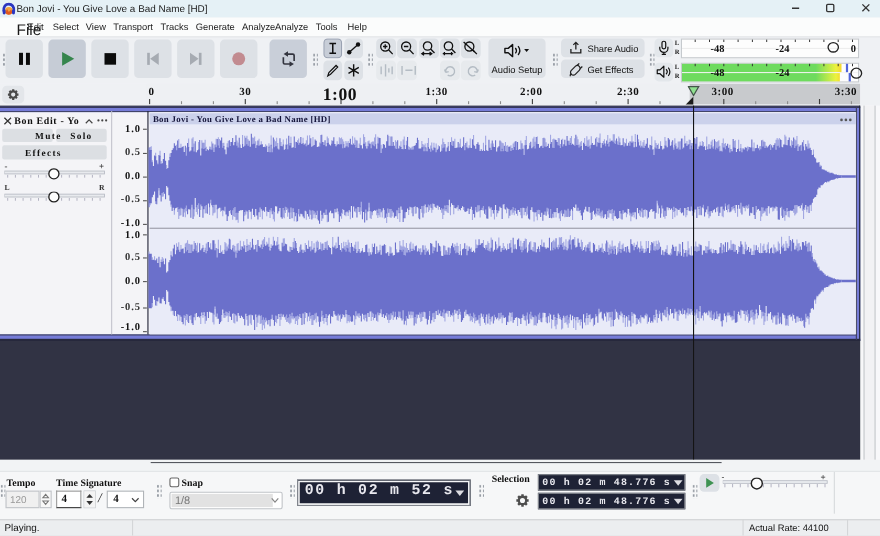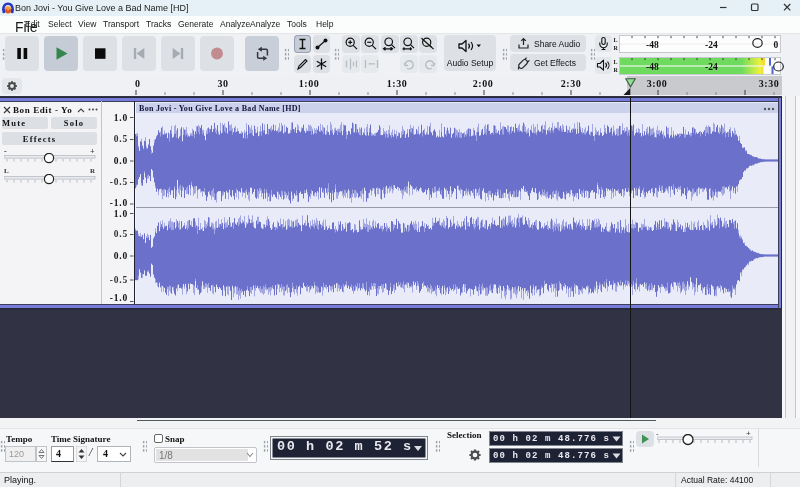--- a/index.html
+++ b/index.html
@@ -248,21 +248,21 @@
       <rect x="495.5" y="16" width="1" height="3" fill="#8a8a8a"></rect>
       <rect x="524.5" y="14" width="1" height="5" fill="#3c3c3c"></rect>
       <rect x="553.5" y="16" width="1" height="3" fill="#8a8a8a"></rect>
       <rect x="582.5" y="16" width="1" height="3" fill="#8a8a8a"></rect>
       <rect x="611.5" y="14" width="1" height="5" fill="#3c3c3c"></rect>
       <rect x="640.5" y="16" width="1" height="3" fill="#8a8a8a"></rect>
       <rect x="669.5" y="16" width="1" height="3" fill="#8a8a8a"></rect>
     </svg>
     <div class="mt" style="left:2px;top:2px;font-size:10px;letter-spacing:0.5px;color:#111">0</div>
     <div class="mt" style="left:90px;top:2px;font-size:10px;letter-spacing:0.5px;color:#111;transform:translateX(-50%)">30</div>
-    <div class="mt" style="left:176px;top:2px;font-size:10px;letter-spacing:0.5px;color:#111;transform:translateX(-50%)">1:00</div>
+    <div class="mt" style="left:176px;top:2px;font-size:16px;letter-spacing:0.5px;color:#111;transform:translateX(-50%)">1:00</div>
     <div class="mt" style="left:264px;top:2px;font-size:10px;letter-spacing:0.5px;color:#111;transform:translateX(-50%)">1:30</div>
     <div class="mt" style="left:350px;top:2px;font-size:10px;letter-spacing:0.5px;color:#111;transform:translateX(-50%)">2:00</div>
     <div class="mt" style="left:438px;top:2px;font-size:10px;letter-spacing:0.5px;color:#111;transform:translateX(-50%)">2:30</div>
     <div class="mt" style="left:524px;top:2px;font-size:10px;letter-spacing:0.5px;color:#111;transform:translateX(-50%)">3:00</div>
     <div class="mt" style="left:636px;top:2px;font-size:10px;letter-spacing:0.5px;color:#111;transform:translateX(-50%)">3:30</div>
     <svg class="abs" style="left:492px;top:1.5px" width="12" height="10">
       <path d="M0.8 0.8 H10.2 L5.5 8.8 Z" fill="#8fe08f" stroke="#44554a" stroke-width="1.1"></path>
     </svg>
     <svg class="abs" style="left:490px;top:11.5px" width="8" height="8">
       <path d="M7.3 0 L7.3 7.5 L0 7.5 Z" fill="#1c1c1c"></path>
@@ -286,21 +286,21 @@
 <svg class="abs" style="left:77px;top:107.5px" width="8" height="5">
     <path d="M1 4 L4 1 L7 4" fill="none" stroke="#444" stroke-width="1.1"></path>
   </svg>
 <svg class="abs" style="left:88px;top:108px" width="10" height="3">
     <circle cx="1.5" cy="1.5" r="1" fill="#444"></circle>
     <circle cx="5" cy="1.5" r="1" fill="#444"></circle>
     <circle cx="8.5" cy="1.5" r="1" fill="#444"></circle>
   </svg>
 <div class="abs" style="left:2px;top:117px;width:46px;height:12px;background:#dcdfe3;border-radius:2px"></div>
 <div class="abs" style="left:51px;top:117px;width:46px;height:12px;background:#dcdfe3;border-radius:2px"></div>
-<div class="mt" style="left:2px;top:118px;width:54px;text-align:left;font-size:8.5px;letter-spacing:1.2px;color:#111">Mute</div>
+<div class="mt" style="left:2px;top:118px;width:54px;text-align:right;font-size:8.5px;letter-spacing:1.2px;color:#111">Mute</div>
 <div class="mt" style="left:51px;top:118px;width:46px;text-align:center;font-size:8.5px;letter-spacing:1.2px;color:#111">Solo</div>
 <div class="abs" style="left:2px;top:132px;width:95px;height:13px;background:#dcdfe3;border-radius:2px"></div>
 <div class="mt" style="left:2px;top:133.5px;width:75px;text-align:center;font-size:8.5px;letter-spacing:1.2px;color:#111">Effects</div>
 <div class="mt" style="left:4px;top:147px;font-size:8px;color:#333">-</div>
 <div class="mt" style="left:90px;top:147px;font-size:8px;color:#333">+</div>
 <svg class="abs" style="left:4px;top:153px" width="92" height="12" viewBox="0 0 92 12">
     <rect x="0" y="2.5" width="91" height="2.6" fill="#e8eaee" stroke="#b8bcc4" stroke-width="0.8"></rect>
     <line x1="3" y1="6" x2="3" y2="8.5" stroke="#aab" stroke-width="0.8"></line>
     <line x1="10" y1="6" x2="10" y2="8.5" stroke="#aab" stroke-width="0.8"></line>
     <line x1="17" y1="6" x2="17" y2="8.5" stroke="#aab" stroke-width="0.8"></line>

